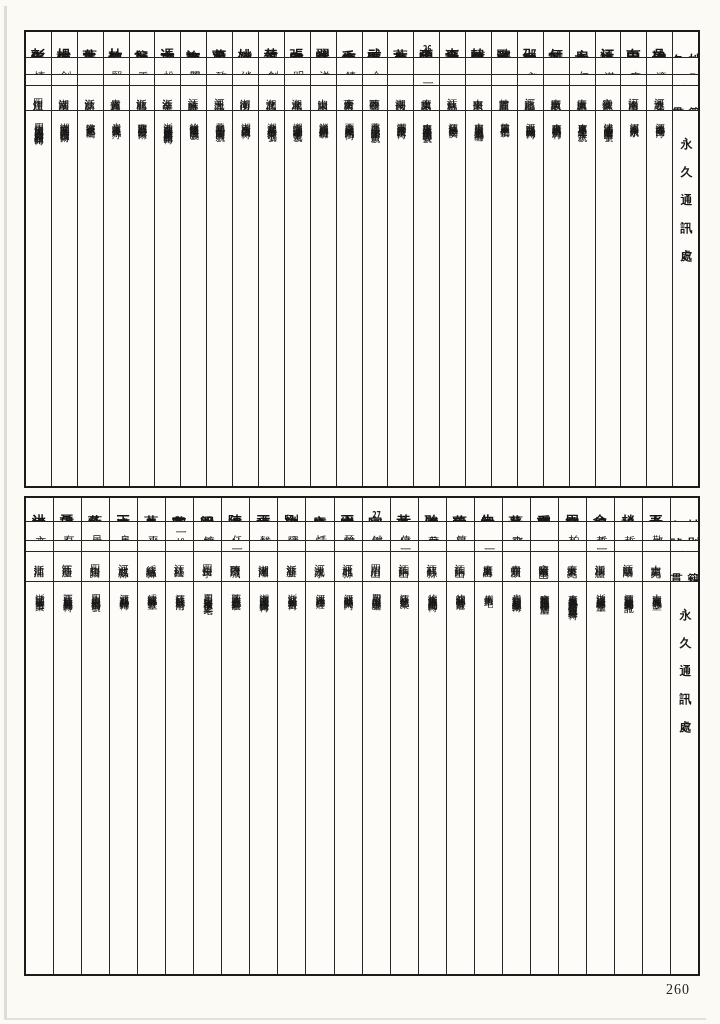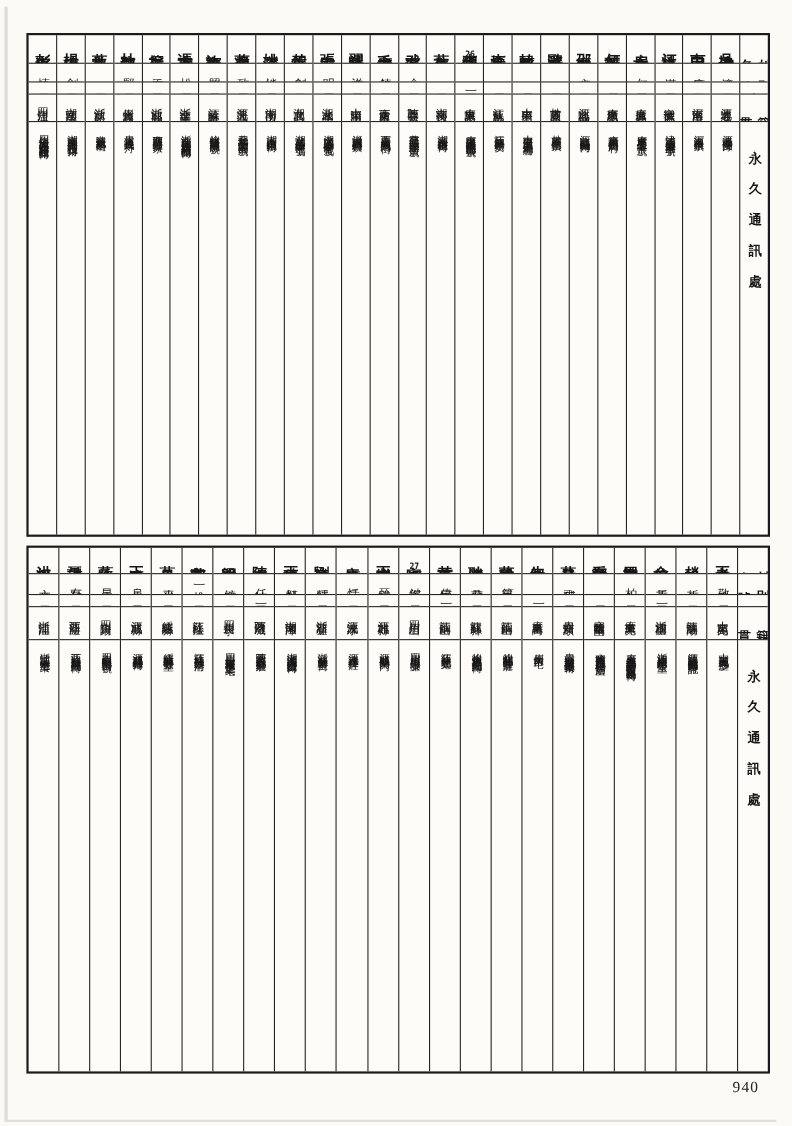--- a/index.html
+++ b/index.html
@@ -908,14 +908,14 @@
       </div>
       <div class="cell c-native">
         <span class="vtxt">籍貫</span>
       </div>
       <div class="cell c-addr">
         <span class="vtxt">永久通訊處</span>
       </div>
     </div>
   </div>
 
-  <div class="page-num">940</div>
+  <div class="page-num">260</div>
 </div>
 
 </body></html>

